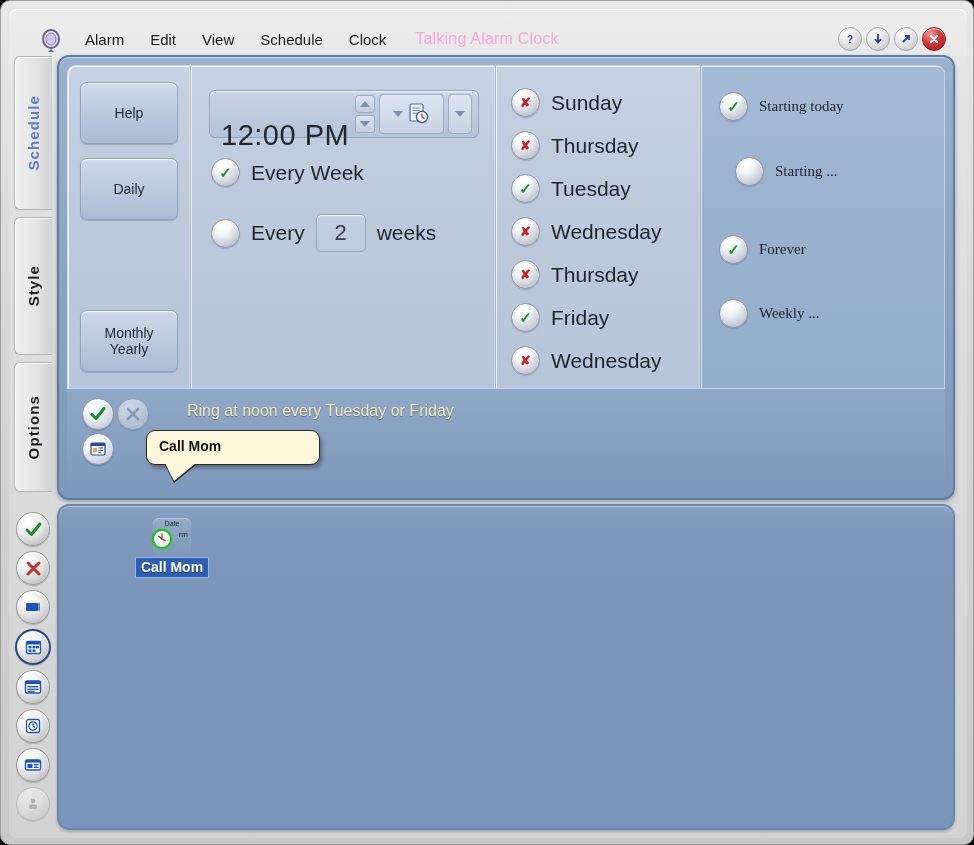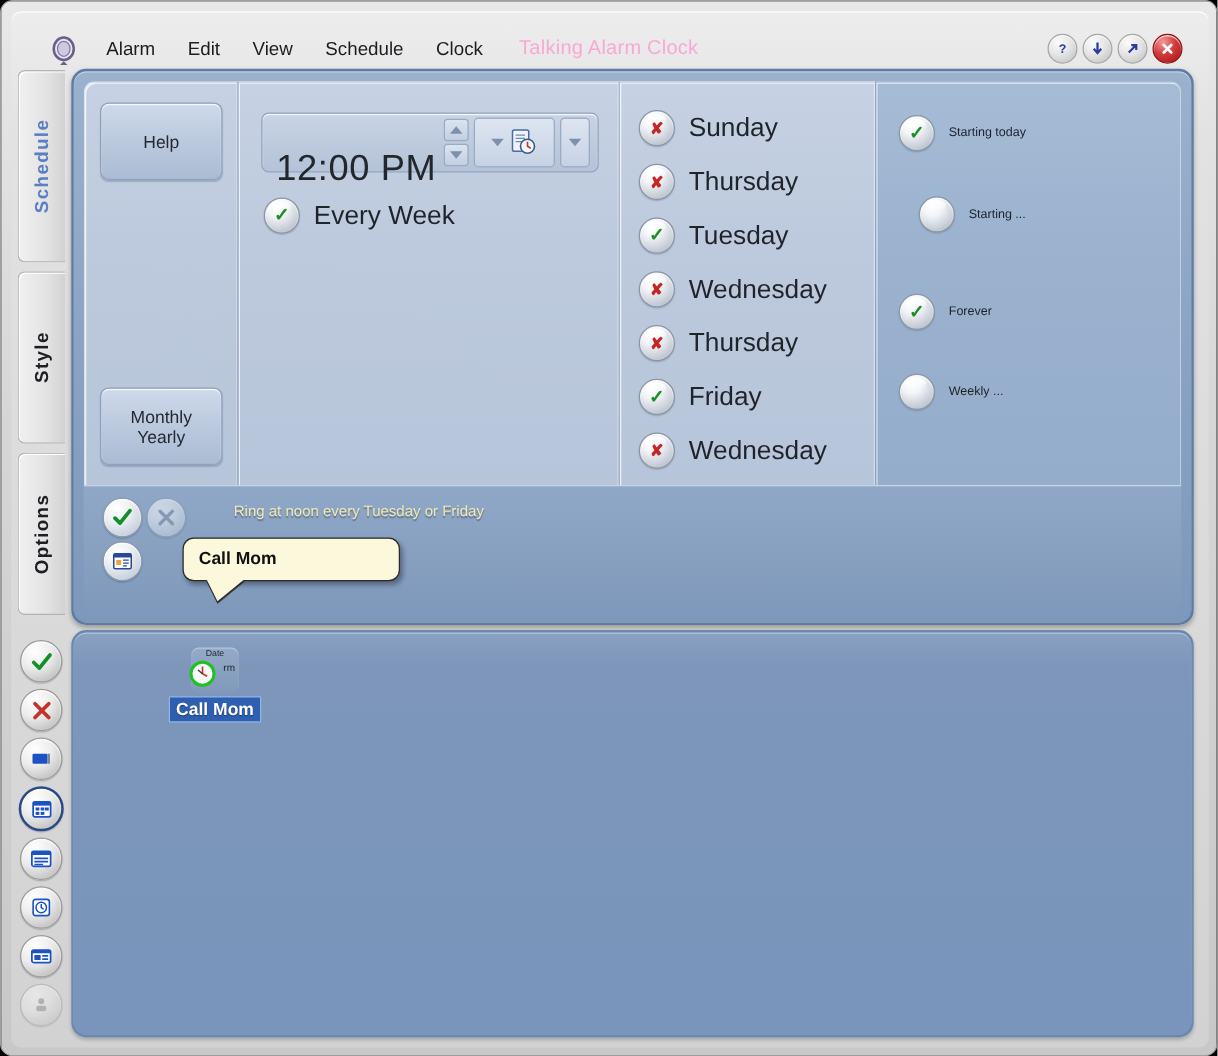--- a/index.html
+++ b/index.html
@@ -291,21 +291,21 @@
     content:"";
     position:absolute; left:4px; top:2px; width:17px; height:9px;
     border-radius: 50%;
     background: linear-gradient(180deg, rgba(255,255,255,.95), rgba(255,255,255,0));
     pointer-events:none;
   }
   .orb .mark { font-size: 15px; line-height: 1; font-weight: bold; z-index:1; }
   .orb .mark.tick { color: #1d9025; }
   .orb .mark.cross { color: #c62525; font-size: 13px; }
   .orb-lbl { font-size: 21px; color: #1f242b; white-space: nowrap; }
-  .orb-lbl.sm { font-size: 10px; color:#1d2228; }
+  .orb-lbl.sm { font-size: 15px; color:#1d2228;font-family:Liberation Serif, serif; }
 
   .weeks-input {
     width: 50px; height: 38px;
     border-radius: 5px;
     background: linear-gradient(180deg,#c3d0e2 0%, #bccadd 100%);
     border: 1px solid #93a4bd;
     box-shadow: inset 0 1px 1px rgba(255,255,255,.85);
     display: flex; align-items: center; justify-content: center;
     font-size: 22px; color: #3a4049;
     box-sizing: border-box;
@@ -328,21 +328,21 @@
     background: radial-gradient(circle at 34% 26%, #ffffff 0%, #eef1f5 35%, #ccd4e0 72%, #aeb9c9 100%);
     border: 1px solid #8d99ab;
     display: flex; align-items: center; justify-content: center;
     box-shadow: inset 0 1px 2px rgba(255,255,255,.95), 0 1px 1px rgba(40,60,90,.3);
     cursor: pointer;
   }
   .strip-btn.dim { opacity: .55; }
   .summary-text {
     position: absolute;
     left: 120px; top: 14px;
-    font-size: 12px;
+    font-size: 16px;
     color: #f2e9b4;
     text-shadow: 0 1px 1px rgba(0,0,0,.35);
     white-space: nowrap;
   }
 
   
   .balloon {
     position: absolute;
     left: 146px; top: 430px;
     width: 174px;
@@ -537,20 +537,23 @@
     </div>
   </div>
 
   <div class="schedule-panel">
 
     <div class="panel-row">
 
       <div class="subpanel sp-freq">
         <div class="freq-btn" style="top:16px">
           <span>Help</span>
+        </div>
+        <div class="freq-btn" style="top:92px">
+          <span>Daily</span>
         </div>
         <div class="freq-btn" style="top:244px">
           <span>
             <span>Monthly</span><br>
             <span>Yearly</span>
           </span>
         </div>
       </div>
 
       <div class="subpanel sp-time">
@@ -578,20 +581,26 @@
           </div>
         </div>
 
         <div class="radio-row" style="left:20px; top:92px">
           <div class="orb">
               <span class="mark tick">✓</span>
             </div>
           <div class="orb-lbl">Every Week</div>
         </div>
 
+        <div class="radio-row" style="left:20px; top:148px">
+          <div class="orb"></div>
+          <div class="orb-lbl">Every</div>
+          <div class="weeks-input">2</div>
+          <div class="orb-lbl">weeks</div>
+        </div>
       </div>
 
       <div class="subpanel sp-days">
         <div class="radio-row" style="left:15px; top:22px">
           <div class="orb">
               <span class="mark cross">✘</span>
             </div>
           <div class="orb-lbl">Sunday</div>
         </div>
         <div class="radio-row" style="left:15px; top:65px">

